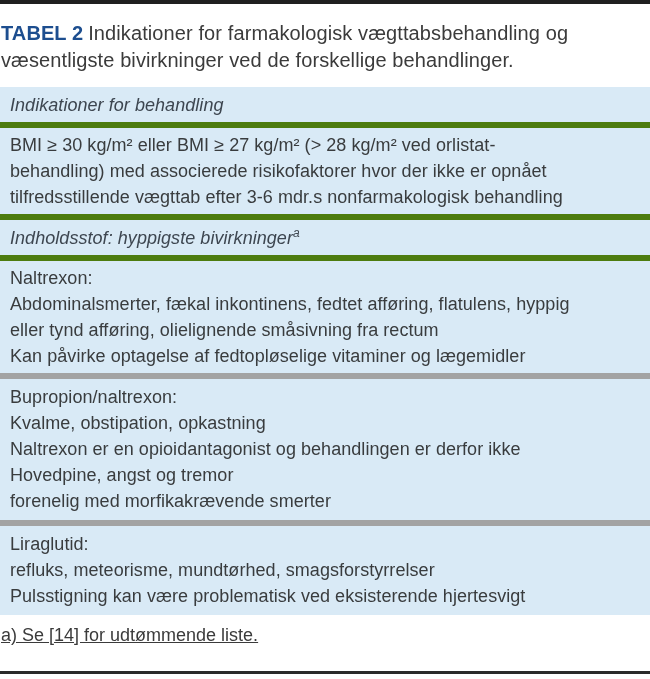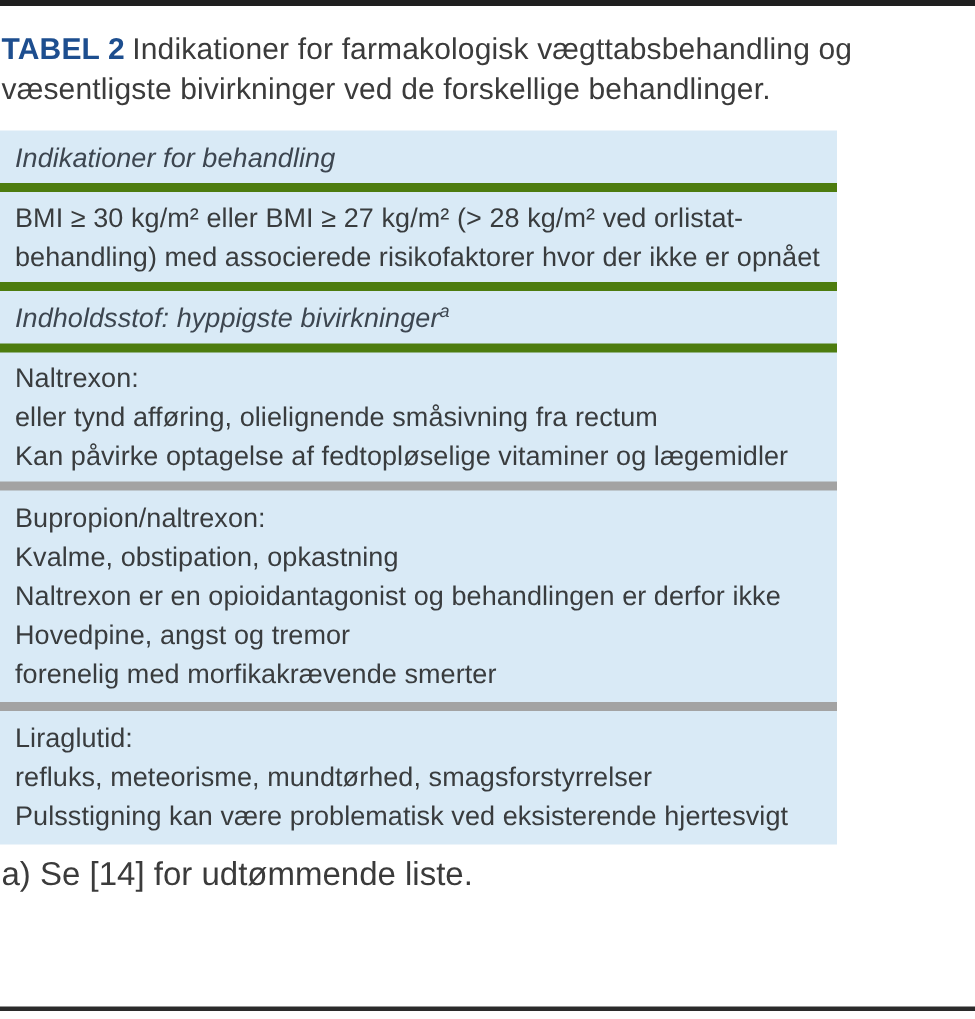--- a/index.html
+++ b/index.html
@@ -16,35 +16,35 @@
   }
 
   .title {
     margin: 16px 0 13px 1px;
     font-size: 20px; line-height: 27px; font-weight: 400;
     color: #3b3b3b; letter-spacing: 0.1px;
   }
   .title .t-line { display: block; white-space: nowrap; }
   .t-label { font-weight: 700; color: #1d4e8f; margin-right: 5px; }
 
-  .table { width: 558px; background: #d9eaf6; }
+  .table { width: 650px; background: #d9eaf6; }
   .row { padding: 4px 10px; }
   .row .tl {
     font-size: 18px; line-height: 26px; color: #393c3e;
     white-space: nowrap; letter-spacing: 0.05px;
   }
   .row.hdr { padding: 5px 10px 4px 10px; }
   .row.hdr .tl { font-style: italic; color: #3d4650; }
   .row + .row { border-top: 6px solid #4d7c0f; }
   .row.group { border-top: 6px solid #a3a3a3; padding: 5px 10px 6px 10px; }
   sup { font-size: 12px; line-height: 0; }
 
   .footnote {
     margin: 9px 0 0 1px;
-    font-size: 22px; line-height: 22px; color: #3b3b3b;
+    font-size: 18px; line-height: 22px; color: #3b3b3b; text-decoration: underline;
   }
 
   .bottom-rule {
     position: absolute; left: 0; top: 671px;
     width: 100%; height: 3px; background: #2a2a2a;
   }
 </style>
 </head>
 <body>
 
@@ -59,28 +59,30 @@
 
   <div class="table">
 
     <div class="row hdr">
       <div class="tl">Indikationer for behandling</div>
     </div>
 
     <div class="row">
       <div class="tl">BMI ≥ 30 kg/m² eller BMI ≥ 27 kg/m² (&gt; 28 kg/m² ved orlistat-</div>
       <div class="tl">behandling) med associerede risikofaktorer hvor der ikke er opnået</div>
+      <div class="tl">tilfredsstillende vægttab efter 3-6 mdr.s nonfarmakologisk behandling</div>
     </div>
 
     <div class="row hdr">
       <div class="tl"><span>Indholdsstof: hyppigste bivirkninger</span><sup>a</sup></div>
     </div>
 
     <div class="row">
       <div class="tl">Naltrexon:</div>
+      <div class="tl">Abdominalsmerter, fækal inkontinens, fedtet afføring, flatulens, hyppig</div>
       <div class="tl">eller tynd afføring, olielignende småsivning fra rectum</div>
       <div class="tl">Kan påvirke optagelse af fedtopløselige vitaminer og lægemidler</div>
     </div>
 
     <div class="row group">
       <div class="tl">Bupropion/naltrexon:</div>
       <div class="tl">Kvalme, obstipation, opkastning</div>
       <div class="tl">Naltrexon er en opioidantagonist og behandlingen er derfor ikke</div>
       <div class="tl">Hovedpine, angst og tremor</div>
       <div class="tl">forenelig med morfikakrævende smerter</div>

